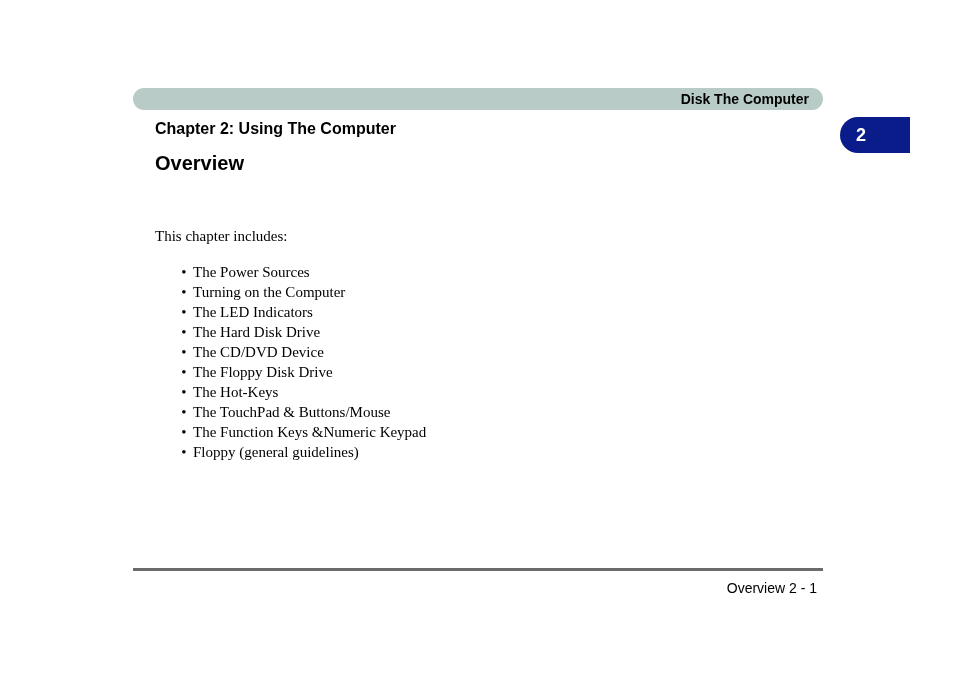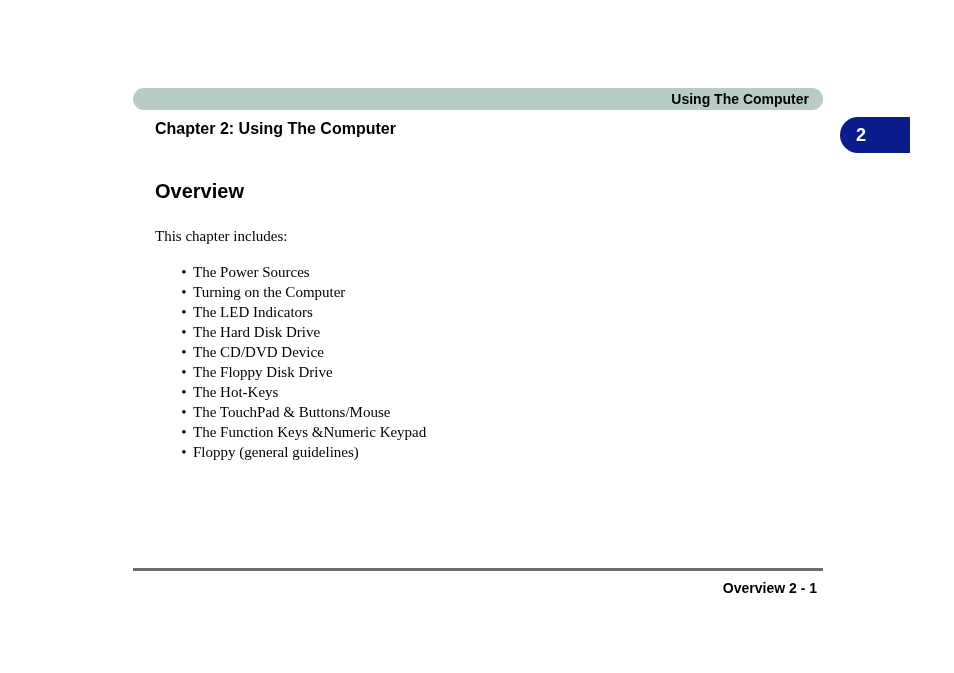--- a/index.html
+++ b/index.html
@@ -47,21 +47,21 @@
   .title {
     position: absolute;
     top: 120px;
     left: 155px;
     font-family: Liberation Sans, sans-serif;
     font-weight: bold;
     font-size: 16px;
   }
   .subtitle {
     position: absolute;
-    top: 180px;
+    top: 152px;
     left: 155px;
     font-family: Arial, Helvetica, sans-serif;
     font-weight: bold;
     font-size: 20px;
   }
   .intro {
     position: absolute;
     top: 192px;
     left: 155px;
     font-size: 15px;
@@ -89,31 +89,31 @@
     height: 3px;
     background: #6b6b6b;
   }
   .footer-text {
     position: absolute;
     top: 580px;
     left: 133px;
     width: 690px;
     text-align: right;
     font-family: Arial, Helvetica, sans-serif;
-    font-weight: bold;
+    font-weight: normal;
     font-size: 14px;
     padding-right: 6px;
   }
 </style>
 </head>
 <body>
 
 <div class="page">
   <div class="header-bar"></div>
-  <div class="header-label">Using The Computer</div>
+  <div class="header-label">Disk The Computer</div>
 
   <div class="chapter-tab">
     <span>2</span>
   </div>
 
   <div class="title">Chapter 2: Using The Computer</div>
   <div class="subtitle">Overview</div>
   <div class="includes">This chapter includes:</div>
 
   <div class="bullets">

